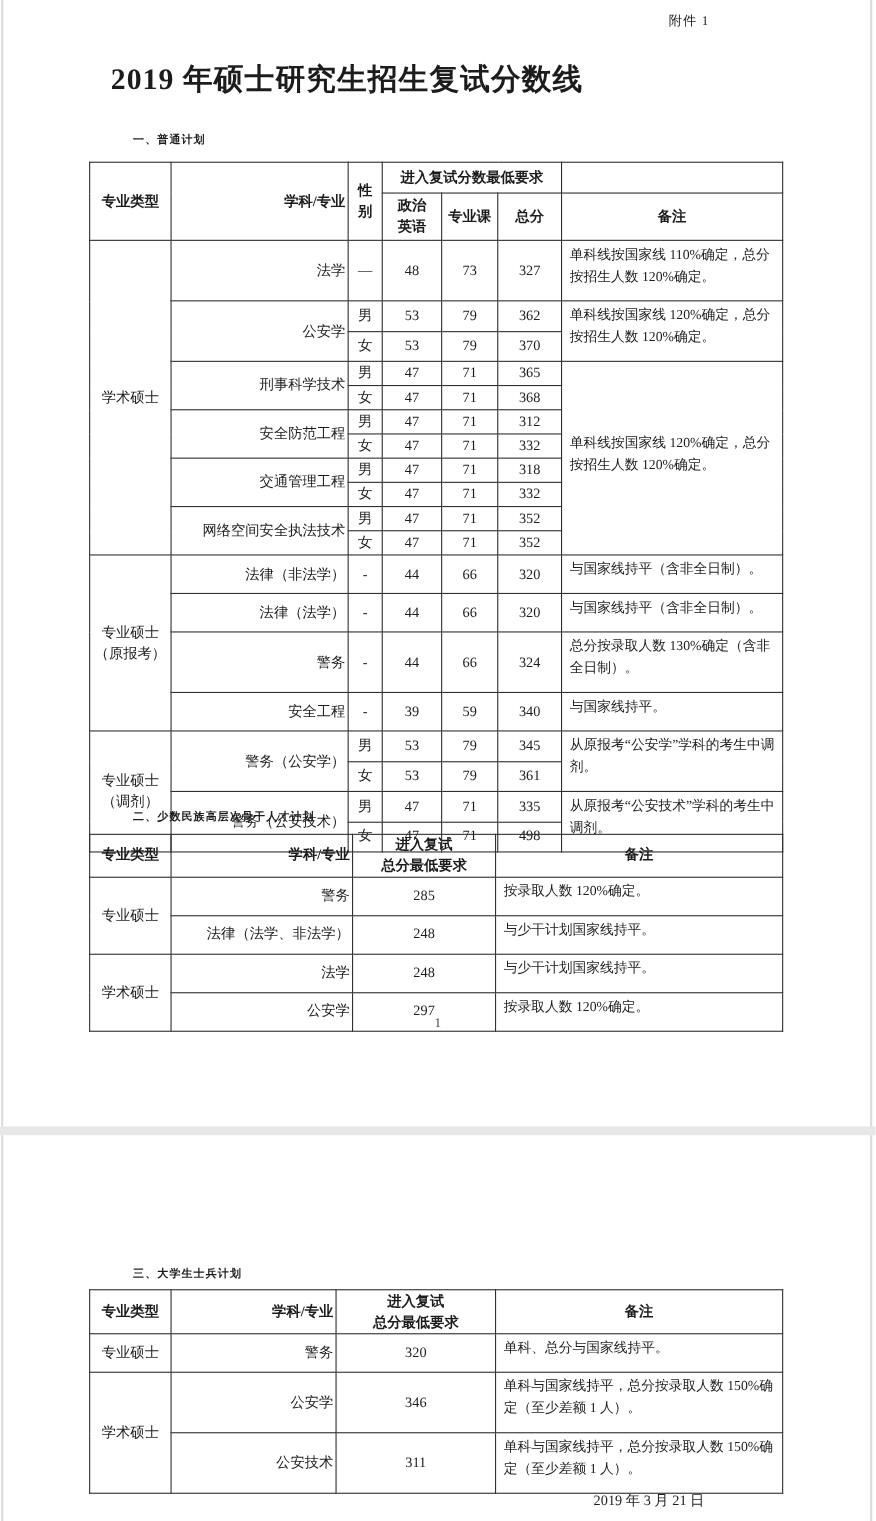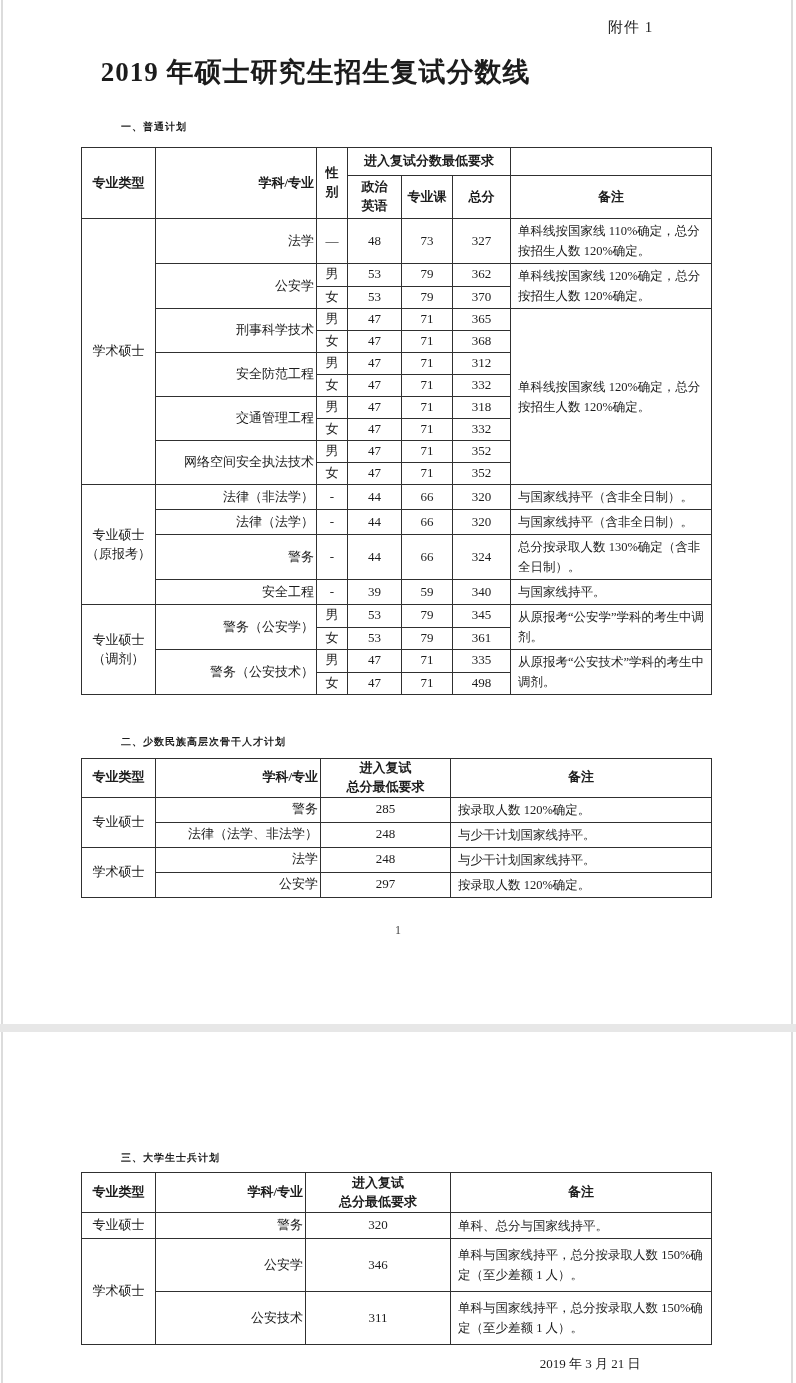--- a/index.html
+++ b/index.html
@@ -5,30 +5,30 @@
   html,body{margin:0;padding:0;}
   body{
     width:796px;height:1383px;position:relative;background:#ffffff;
     font-family:"Liberation Serif","DejaVu Serif",serif;color:#1c1c1c;
     overflow:hidden;
   }
   .edge{position:absolute;top:0;bottom:0;width:2px;background:#dcdcdc;}
   .edge-left{left:1px;}
   .edge-right{left:791px;}
   .page-sep{position:absolute;left:0;top:1024px;width:796px;height:8px;background:#e7e7e7;}
-  .attachment{position:absolute;top:18px;left:608px;font-size:15px;letter-spacing:1px;}
+  .attachment{position:absolute;top:11px;left:608px;font-size:12px;letter-spacing:1px;}
   .doc-title{position:absolute;top:54px;left:0;width:631px;text-align:center;
     font-size:27px;font-weight:bold;letter-spacing:1px;}
   .sec-heading{position:absolute;left:121px;font-size:10px;font-weight:bold;letter-spacing:1px;}
   #sec1{top:120px;} #sec2{top:735px;text-align:right;} #sec3{top:1151px;}
   table{position:absolute;left:81px;border-collapse:collapse;table-layout:fixed;}
   td{border:1px solid #303030;font-size:13px;text-align:center;vertical-align:middle;
      padding:0 2px;white-space:pre-line;line-height:1.45;overflow:hidden;}
   td.l{text-align:right;padding-left:7px;}
-  td.rm{text-align:left;padding:2px 4px 2px 7px;font-size:12.5px;line-height:1.6;}
+  td.rm{text-align:left;padding:2px 4px 12px 7px;font-size:12.5px;line-height:1.6;}
   td.hd{font-weight:bold;}
   #table1{top:147px;width:630px;}
   #table1 tr{height:22px;}
   #table1 tr.hr1{height:28px;}
   #table1 tr.hr2{height:43px;}
   #table1 tr.tall{height:44px;}
   #table2{top:758px;width:630px;}
   #table2 tr{height:24px;}
   #table2 tr.hr{height:35px;}
   #table3{top:1172px;width:630px;}

